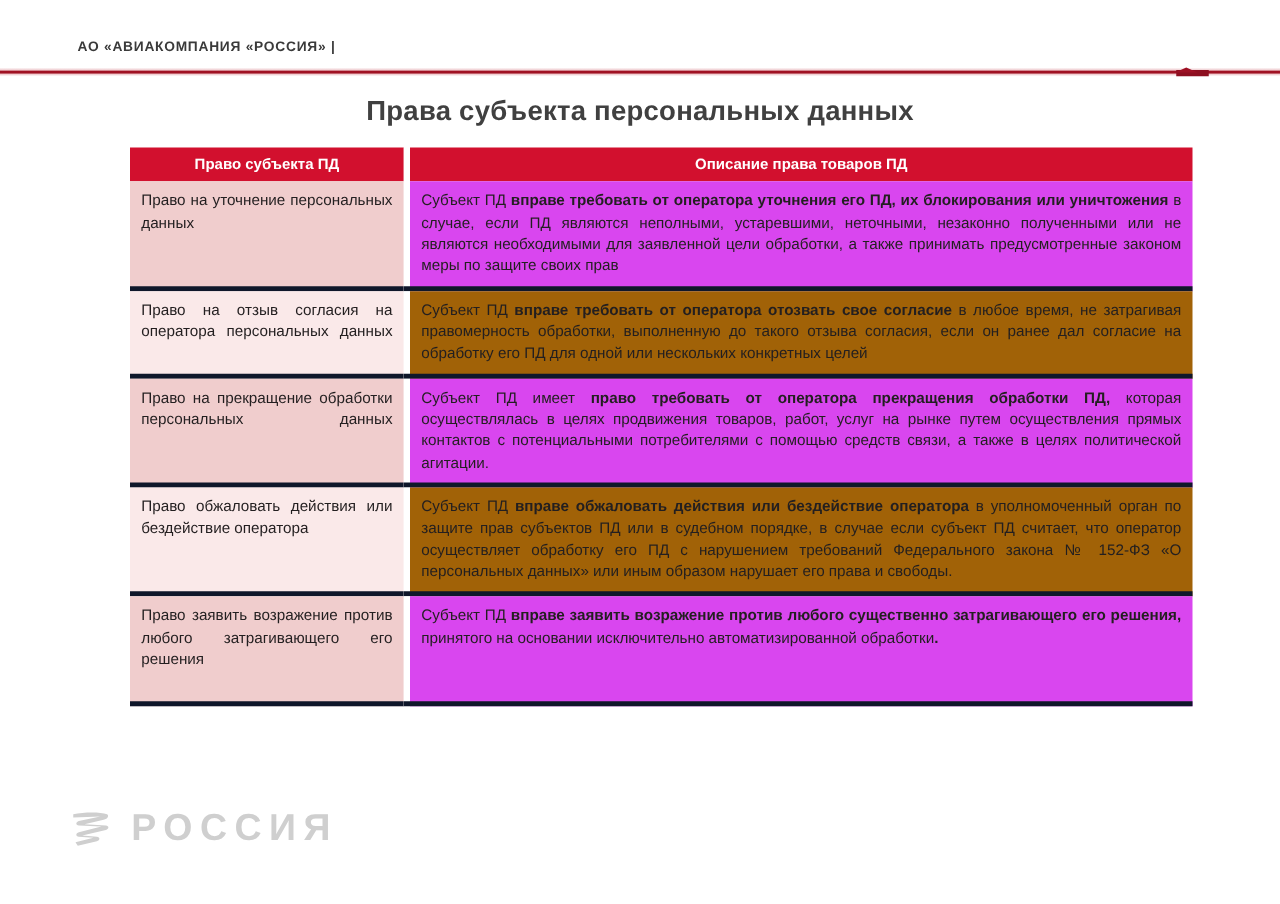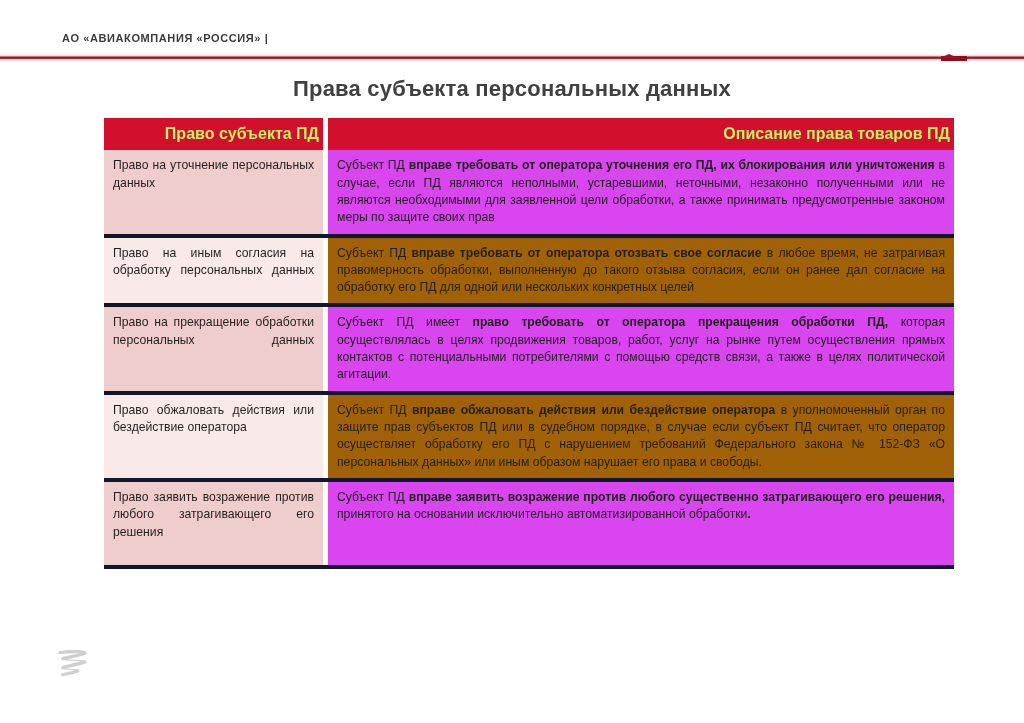--- a/index.html
+++ b/index.html
@@ -93,24 +93,24 @@
     border-collapse: separate;
     border-spacing: 0;
     table-layout: fixed;
   }
   .rights-table col.c1 { width: 219px; }
   .rights-table col.gap { width: 5px; }
   .rights-table col.c2 { width: 626px; }
 
   .rights-table th {
     background: #d2102e;
-    color: #bef264;
-    font-size: 16px;
-    font-weight: bold;
-    text-align: right;
+    color: #ffffff;
+    font-size: 12px;
+    font-weight: bold;
+    text-align: center;
     padding: 6px 4px 7px 4px;
     vertical-align: middle;
     line-height: 1.2;
   }
   .rights-table th.gapcell,
   .rights-table td.gapcell {
     background: #ffffff;
     padding: 0;
   }
 
@@ -199,21 +199,21 @@
   </thead>
   <tbody>
 
     <tr class="tone-dark">
       <td class="cell name justify-all">Право на уточнение персональных данных</td>
       <td class="gapcell"></td>
       <td class="cell desc">Субъект ПД <b>вправе требовать от оператора уточнения его ПД, их блокирования или уничтожения</b> в случае, если ПД являются неполными, устаревшими, неточными, незаконно полученными или не являются необходимыми для заявленной цели обработки, а также принимать предусмотренные законом меры по защите своих прав</td>
     </tr>
 
     <tr class="tone-light">
-      <td class="cell name justify-all">Право на иным согласия на обработку персональных данных</td>
+      <td class="cell name justify-all">Право на отзыв согласия на оператора персональных данных</td>
       <td class="gapcell"></td>
       <td class="cell desc">Субъект ПД <b>вправе требовать от оператора отозвать свое согласие</b> в любое время, не затрагивая правомерность обработки, выполненную до такого отзыва согласия, если он ранее дал согласие на обработку его ПД для одной или нескольких конкретных целей</td>
     </tr>
 
     <tr class="tone-dark">
       <td class="cell name justify-all">Право на прекращение обработки персональных данных</td>
       <td class="gapcell"></td>
       <td class="cell desc">Субъект ПД имеет <b>право требовать от оператора прекращения обработки ПД,</b> которая осуществлялась в целях продвижения товаров, работ, услуг на рынке путем осуществления прямых контактов с потенциальными потребителями с помощью средств связи, а также в целях политической агитации.</td>
     </tr>
 
@@ -234,13 +234,14 @@
 </table>
 
 <div class="footer-logo">
   <div class="mark">
     <svg viewBox="0 0 40 40" width="36" height="36" aria-hidden="true">
       <path d="M4 7 C14 5, 28 5, 34 7 C36 8, 35 11, 31 12 L14 16 L33 17 C36 17.3, 36 20, 33 21
                L12 26 L25 27 C28 27.4, 28 30, 25 31 L8 35 L6 32 L22 28 L9 27
                C6 26.6, 6 24, 9 23 L29 18 L9 17 C6 16.7, 6 14, 9 13 L28 9 L4 10 Z" fill="#cfcfcf"></path>
     </svg>
   </div>
+  <div class="word">РОССИЯ</div>
 </div>
 
 </body></html>

